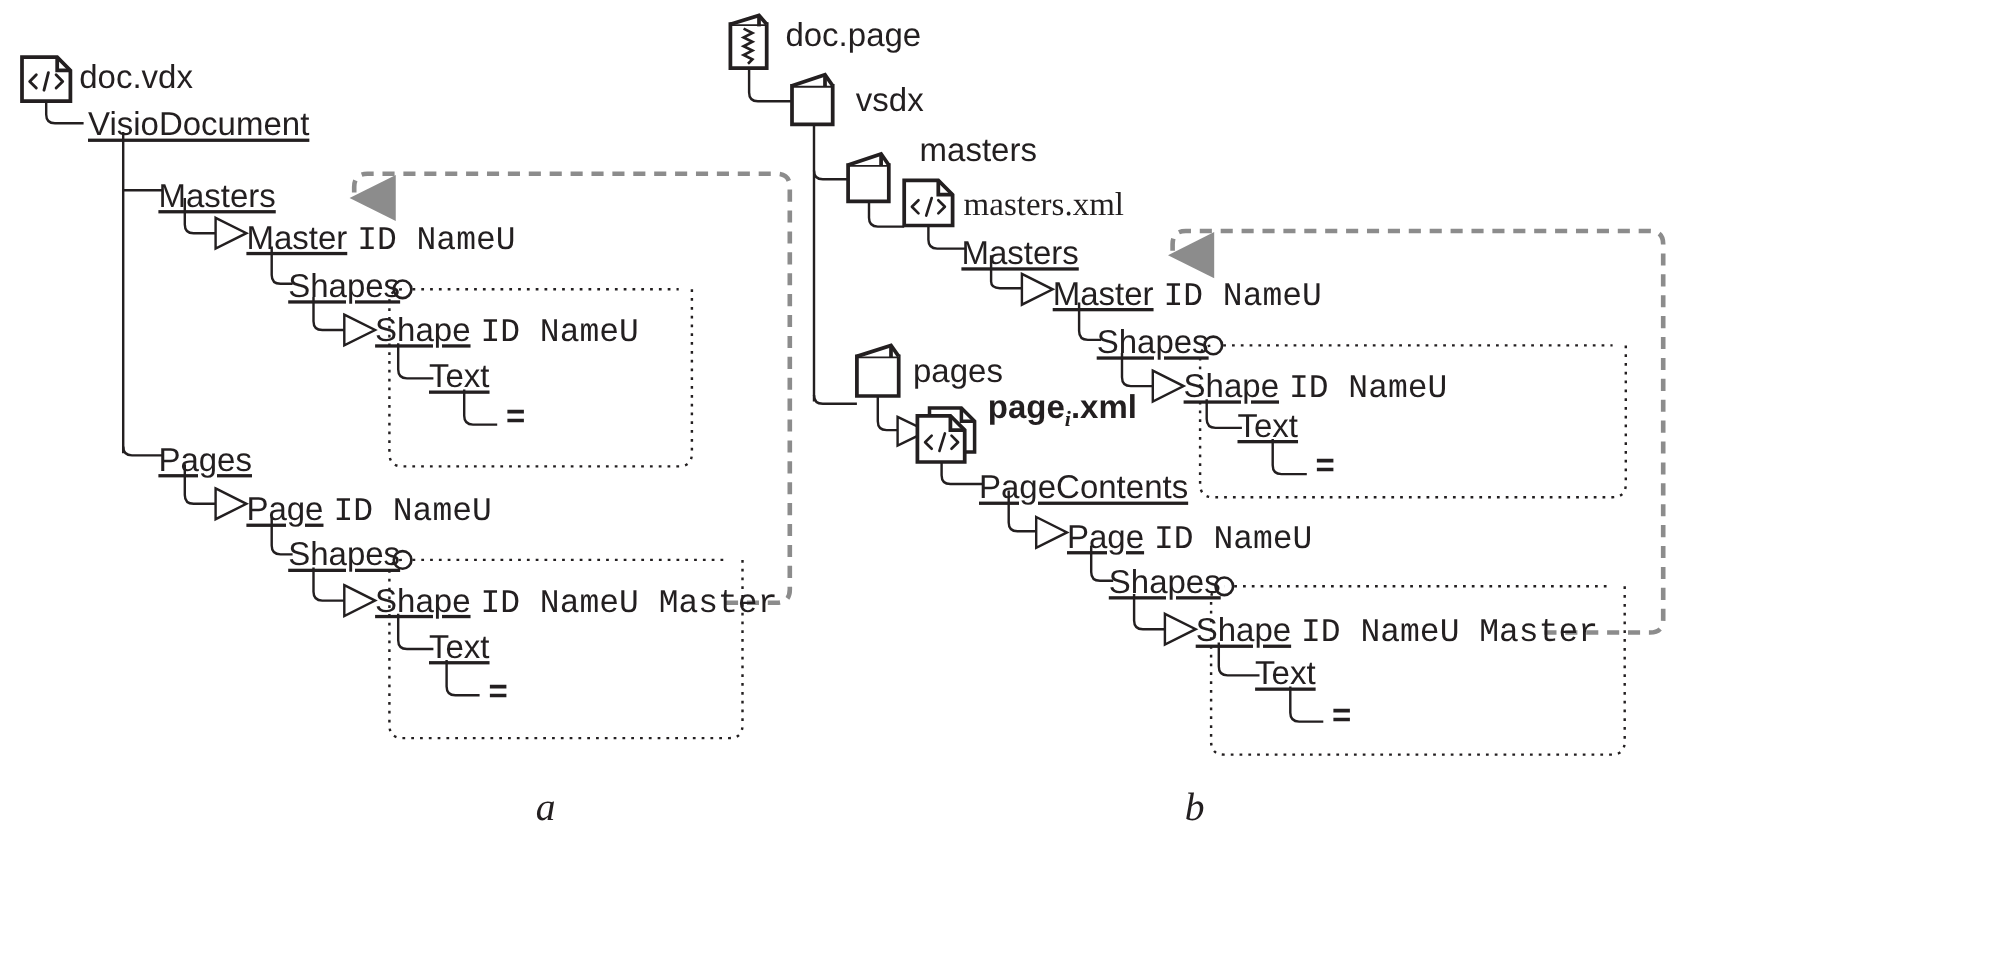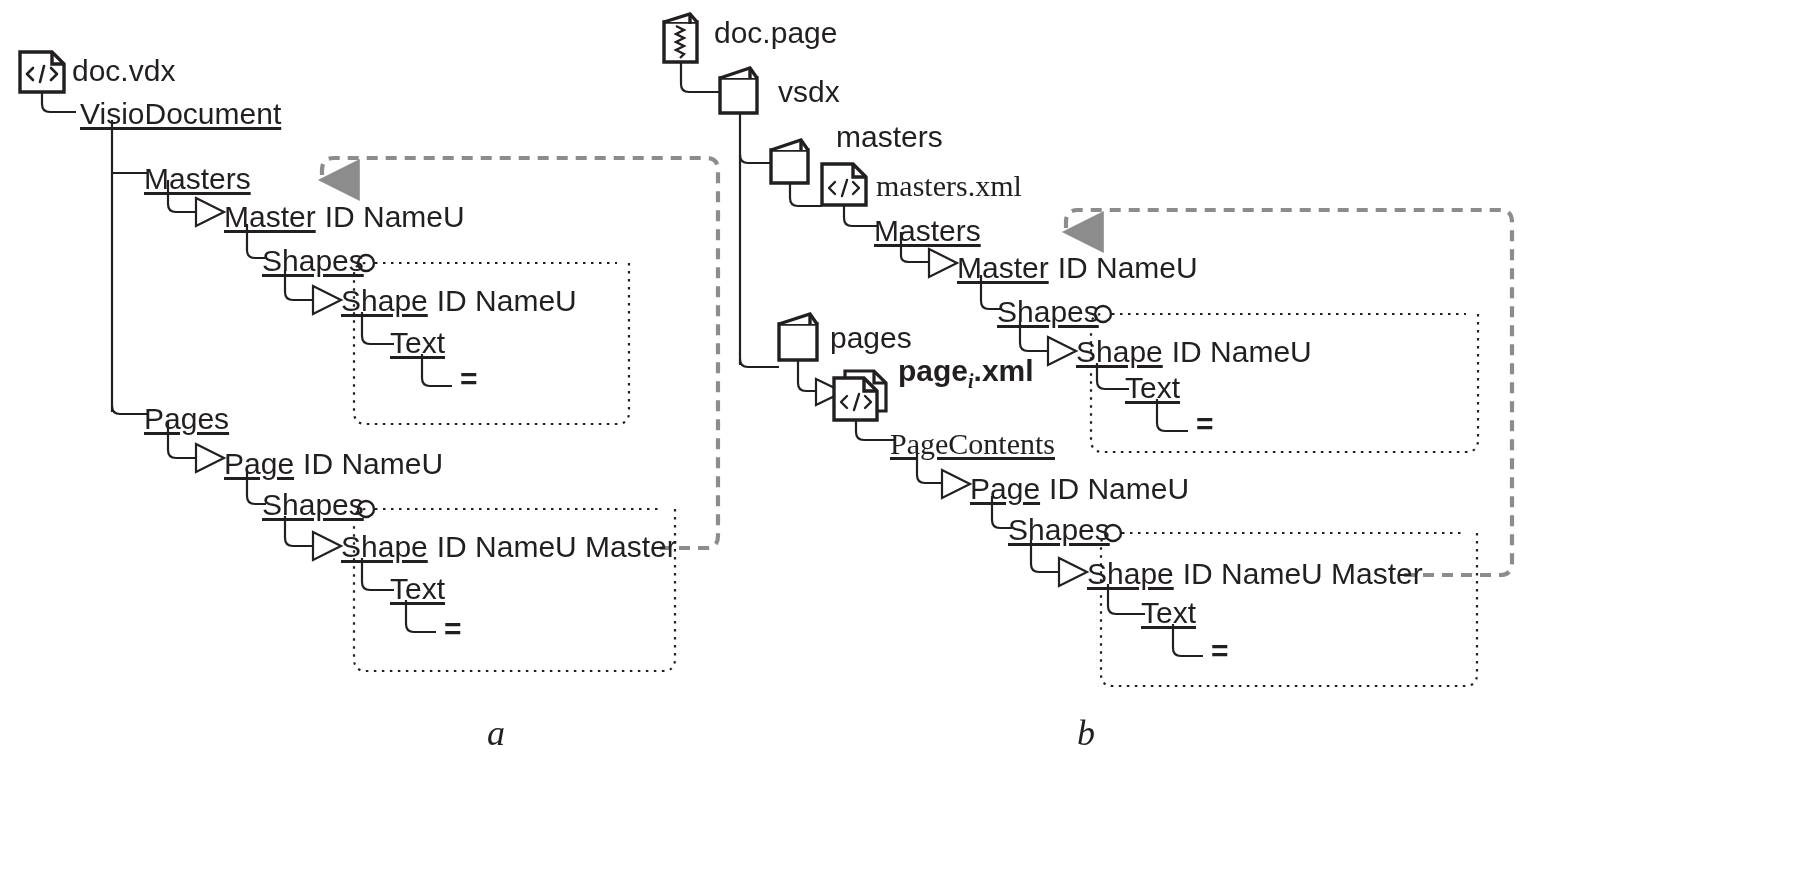--- a/index.html
+++ b/index.html
@@ -3,21 +3,21 @@
 <meta charset="utf-8">
 <style>
   html,body{margin:0;padding:0;background:#fff;}
   body{width:1818px;height:876px;position:relative;overflow:hidden;
        font-family:"Liberation Sans",sans-serif;color:#231f20;}
   #stage{position:absolute;inset:0;}
   svg{position:absolute;left:0;top:0;width:1818px;height:876px;overflow:visible;}
   .lbl{position:absolute;white-space:nowrap;font-size:30px;line-height:1;
        font-family:"Liberation Sans",sans-serif;color:#231f20;}
   .lbl .el{text-decoration:underline;text-underline-offset:3px;text-decoration-thickness:2.5px;}
-  .lbl .at{text-decoration:none;}
+  .lbl .at{text-decoration:none;font-family:Liberation Mono, monospace;}
   .sub{font-family:"Liberation Serif",serif;font-style:italic;font-size:20px;
        vertical-align:sub;}
   .cap{position:absolute;font-family:"Liberation Serif",serif;font-style:italic;
        font-size:36px;color:#231f20;}
   .eq{position:absolute;font-size:30px;font-weight:bold;color:#231f20;
       font-family:"Liberation Sans",sans-serif;}
 </style>
 </head>
 <body>
 
@@ -323,21 +323,21 @@
   <div class="eq" style="left:1196px;top:407px;">=</div>
 
   <div class="lbl" style="left:830px;top:323px;">
     <span>pages</span>
   </div>
 
   <div class="lbl" style="left:898px;top:356px;font-weight:bold;">
     <span>page</span><span class="sub">i</span><span>.xml</span>
   </div>
 
-  <div class="lbl" style="left:890px;top:429px;font-family:Liberation Serif, serif;">
+  <div class="lbl" style="left:890px;top:429px;">
     <span class="el">PageContents</span>
   </div>
 
   <div class="lbl" style="left:970px;top:474px;">
     <span class="el">Page</span><span class="at" style="padding-left:9px;">ID NameU</span>
   </div>
 
   <div class="lbl" style="left:1008px;top:515px;">
     <span class="el">Shapes</span>
   </div>

